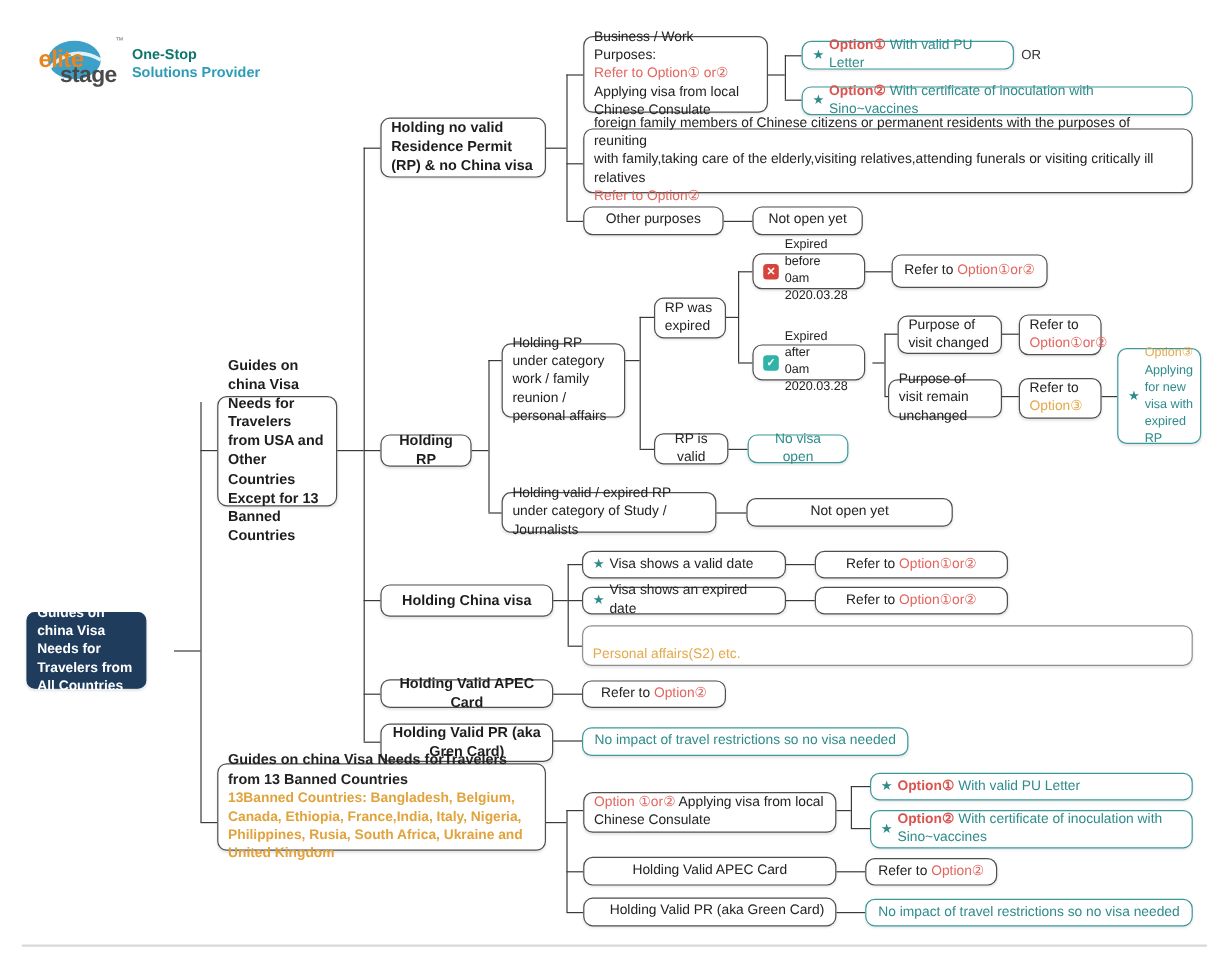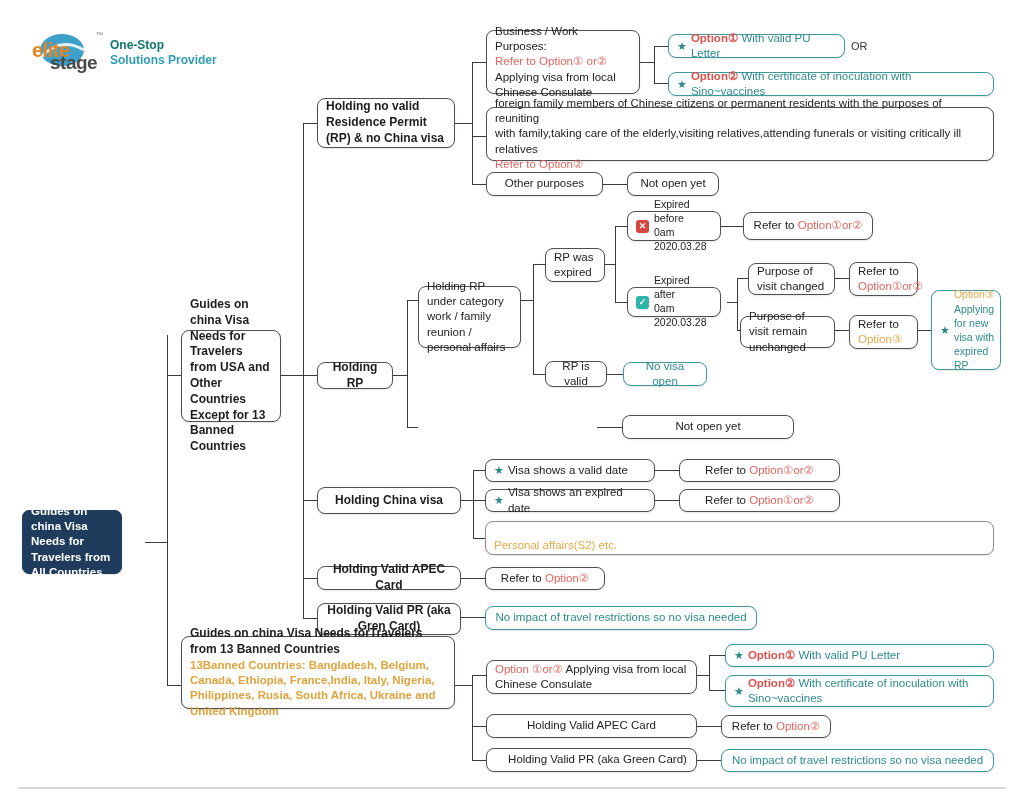--- a/index.html
+++ b/index.html
@@ -308,20 +308,23 @@
     </span>
   </div>
 
   <div class="node center" style="left:545px; top:361px; width:62px; height:26px;">
     <span class="txt">RP is valid</span>
   </div>
   <div class="node teal center" style="left:623px; top:362px; width:84px; height:24px;">
     <span class="txt">No visa open</span>
   </div>
 
+  <div class="node" style="left:418px; top:410px; width:179px; height:34px;">
+    <span class="txt">Holding valid / expired RP under category of Study / Journalists</span>
+  </div>
   <div class="node center" style="left:622px; top:415px; width:172px; height:24px;">
     <span class="txt">Not open yet</span>
   </div>
 
   <div class="node bold center" style="left:317px; top:487px; width:144px; height:27px;">
     <span class="txt">Holding China visa</span>
   </div>
 
   <div class="node" style="left:485px; top:459px; width:170px; height:23px;">
     <span class="star">★</span>

